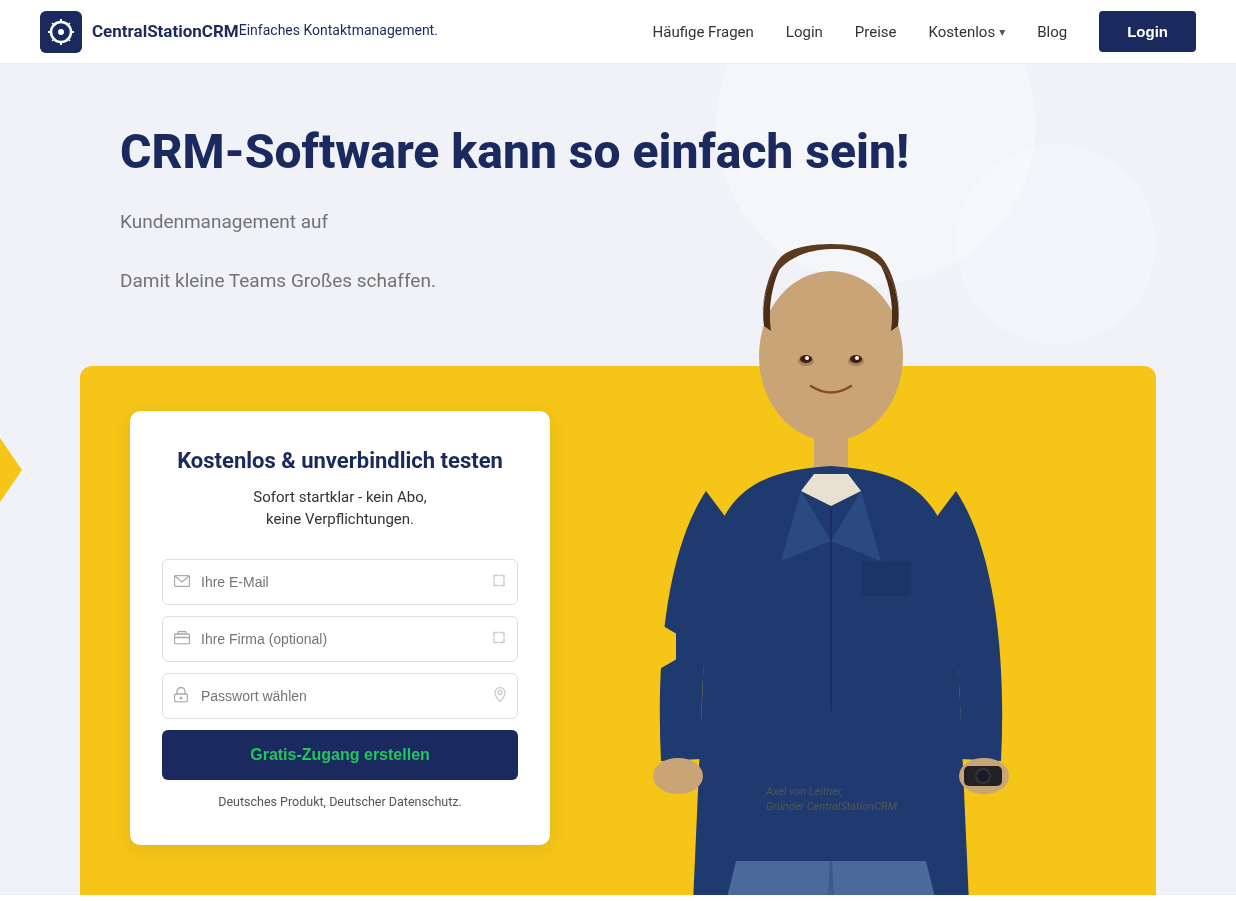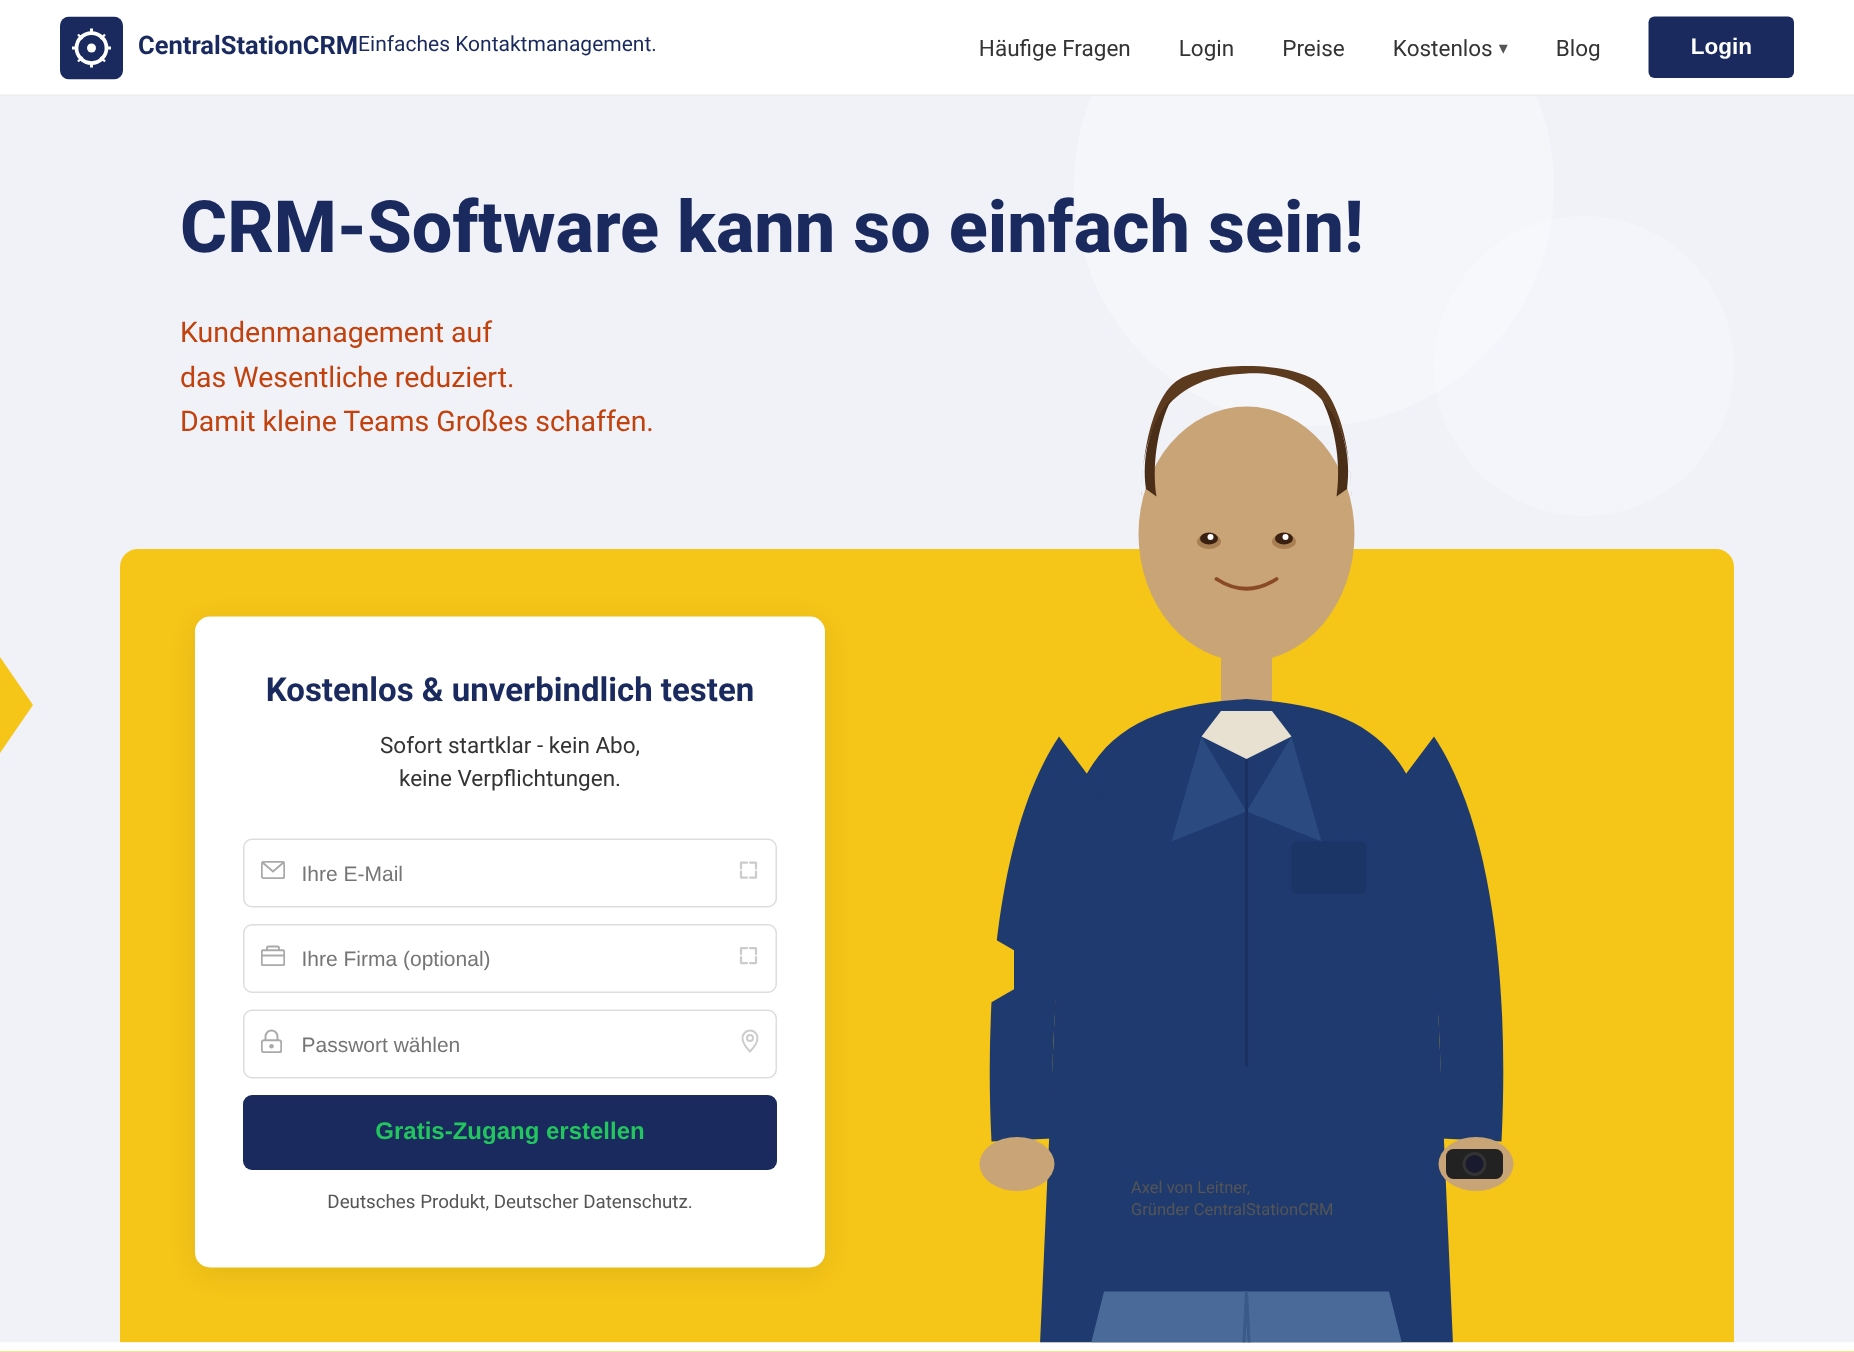--- a/index.html
+++ b/index.html
@@ -76,21 +76,21 @@
     .hero-title {
       font-size: 48px;
       font-weight: 800;
       color: #1a2a5e;
       line-height: 1.15;
       margin-bottom: 28px;
     }
 
     .hero-subtitle {
       font-size: 19px;
-      color: #c2410c;
+      color: #737373;
       line-height: 1.55;
       margin-bottom: 40px;
       font-weight: 400;
     }
 
     
     .form-card {
       background: #fff;
       border-radius: 10px;
       padding: 36px 32px;
@@ -314,21 +314,21 @@
     <div class="bg-circle1"></div>
     <div class="bg-circle2"></div>
   </div>
 
   <div class="bg-arrow-left"></div>
 
   <div class="hero-top">
     <h1 class="hero-title">CRM-Software kann so einfach sein!</h1>
     <p class="hero-subtitle">
       <span>Kundenmanagement auf</span><br>
-      <span>das Wesentliche reduziert.</span><br>
+      <br>
       <span>Damit kleine Teams Großes schaffen.</span>
     </p>
   </div>
 
   <div class="bottom-section">
 
     <div class="form-card">
       <h2 class="form-title">Kostenlos &amp; unverbindlich testen</h2>
       <p class="form-subtitle">
         <span>Sofort startklar - kein Abo,</span><br>
@@ -442,21 +442,21 @@
           <circle cx="377" cy="565" r="8" fill="#333"></circle>
           <circle cx="377" cy="565" r="6" fill="#1a1a2e"></circle>
 
           <path d="M130 650 L80 850 L200 850 L225 720 L250 850 L370 850 L320 650 Z" fill="#4a6a9a"></path>
 
           <line x1="225" y1="650" x2="215" y2="850" stroke="#3a5a88" stroke-width="2"></line>
           <line x1="225" y1="650" x2="235" y2="850" stroke="#3a5a88" stroke-width="2"></line>
         </svg>
       </div>
 
-      <div class="person-caption" style="position:absolute; bottom:30px; left:204px; z-index:10;">
+      <div class="person-caption" style="position:absolute; bottom:30px; left:216px; z-index:10;font-style:italic;">
         <div style="font-size:11px;color:#555;">Axel von Leitner,</div>
         <div style="font-size:11px;color:#555;">Gründer CentralStationCRM</div>
       </div>
 
     </div>
   </div>
 
 </div>
 
 </body></html>

